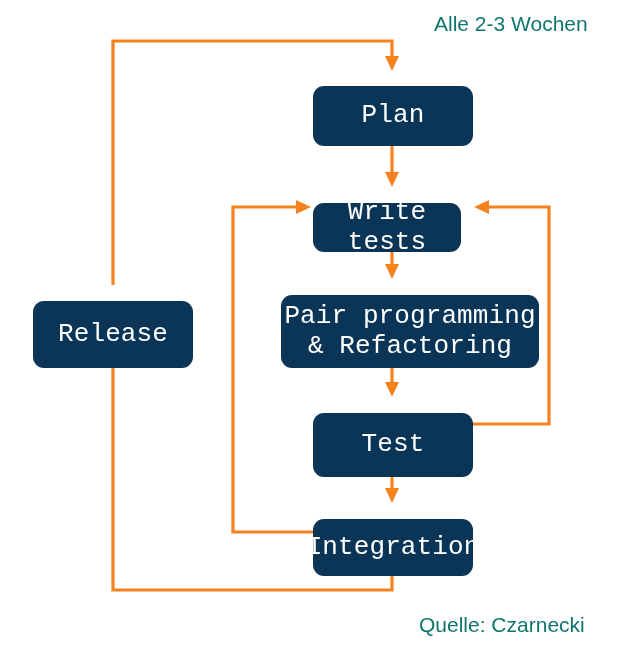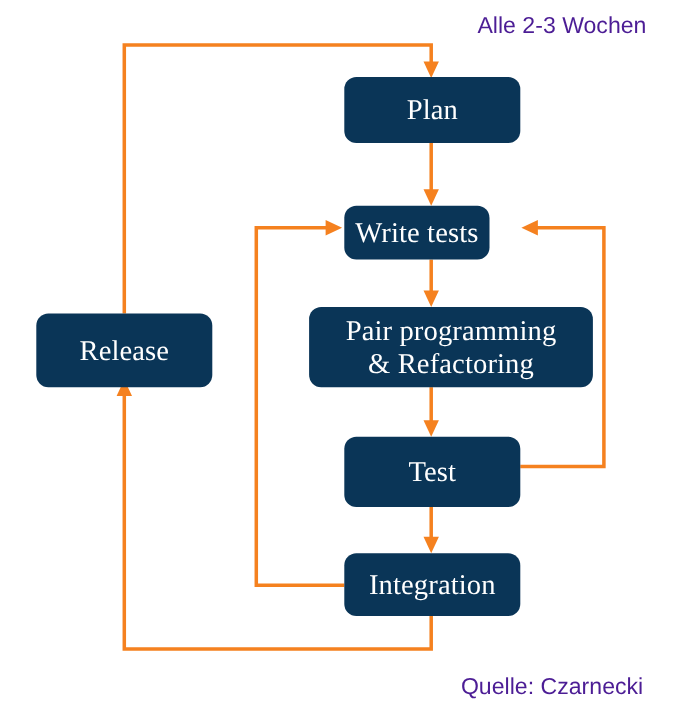--- a/index.html
+++ b/index.html
@@ -26,31 +26,32 @@
   }
   .node-box {
     position: absolute;
     box-sizing: border-box;
     background: #0a3557;
     border-radius: 11px;
     display: flex;
     align-items: center;
     justify-content: center;
     color: #ffffff;
-    font-family: Liberation Serif, serif;
+    font-family: Liberation Mono, monospace;
     font-size: 26px;
     line-height: 1.12;
     text-align: center;
     letter-spacing: 0.1px;
     white-space: pre-line;
     z-index: 3;
+    margin-top: 16px;
   }
   .caption {
     position: absolute;
-    color: #4c1d95;
+    color: #0f766e;
     font-family: "Liberation Sans", sans-serif;
     font-size: 21px;
     white-space: nowrap;
     z-index: 4;
   }
 </style>
 </head>
 <body>
 
 <div id="diagram-root">
@@ -85,21 +86,21 @@
       <path d="M 313 532 L 233 532 L 233 207 L 304 207"></path>
       <polygon points="311,207 296,200 296,214" fill="#f5811f" stroke="none"></polygon>
 
       <path d="M 392 560 L 392 590 L 113 590 L 113 352"></path>
       <polygon points="113,345 106,360 120,360" fill="#f5811f" stroke="none"></polygon>
     </g>
   </svg>
 
   <div class="node-box" style="left:313px; top:70px; width:160px; height:60px;">Plan</div>
 
-  <div class="node-box" style="left:313px; top:187px; width:132px; height:49px;">Write tests</div>
+  <div class="node-box" style="left:313px; top:187px; width:148px; height:49px;">Write tests</div>
 
   <div class="node-box" style="left:281px; top:279px; width:258px; height:73px;">Pair programming
 &amp; Refactoring</div>
 
   <div class="node-box" style="left:313px; top:397px; width:160px; height:64px;">Test</div>
 
   <div class="node-box" style="left:313px; top:503px; width:160px; height:57px;">Integration</div>
 
   <div class="node-box" style="left:33px; top:285px; width:160px; height:67px;">Release</div>
 

